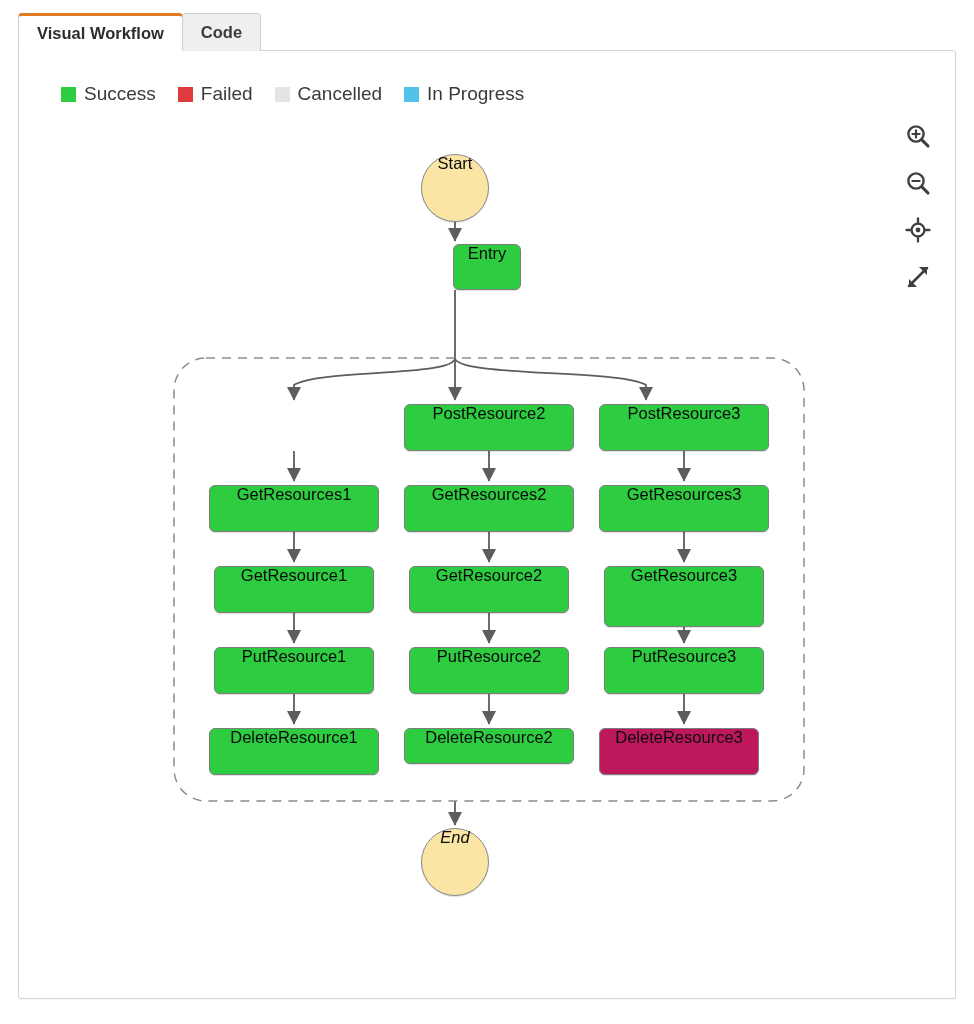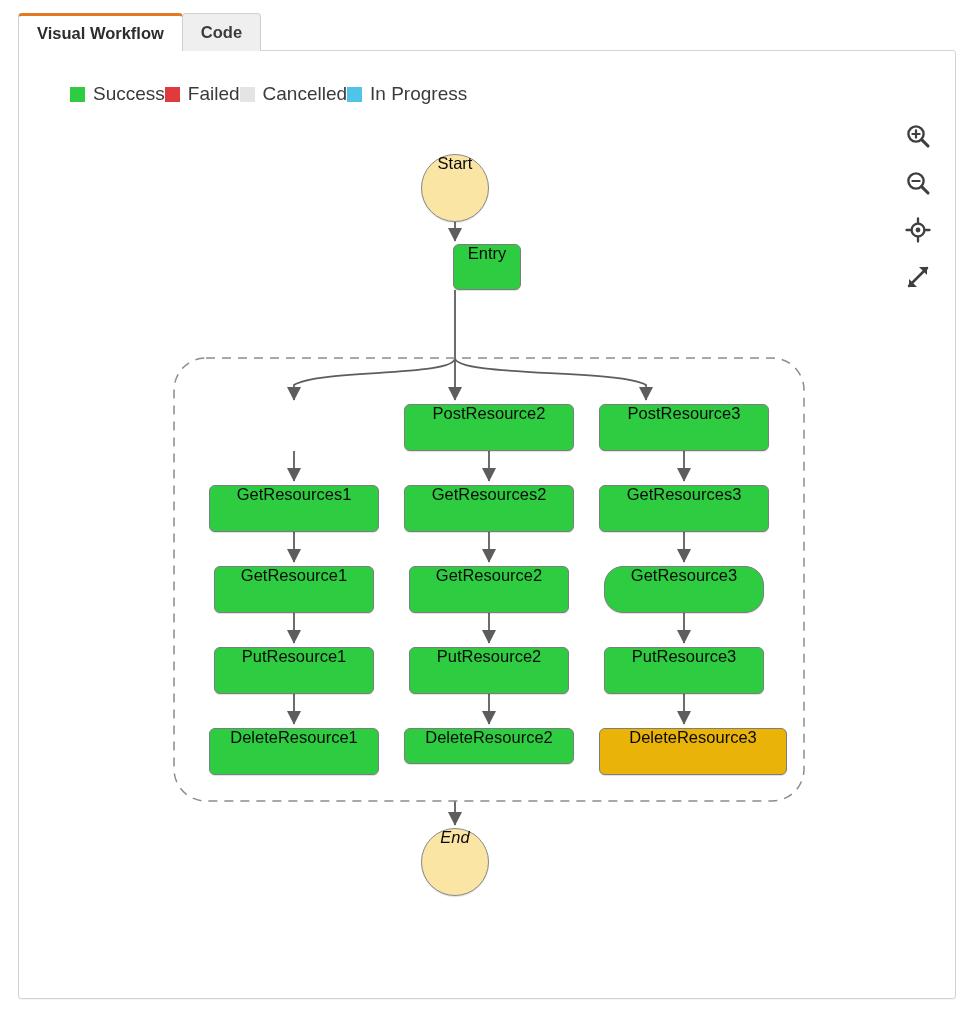--- a/index.html
+++ b/index.html
@@ -65,24 +65,25 @@
     background: #ffffff;
     border: 1px solid #d3d3d3;
     border-radius: 0 3px 3px 3px;
     box-shadow: 0 1px 1px rgba(0,0,0,0.04);
     overflow: hidden;
   }
 
   
   .legend {
     position: absolute;
-    left: 51px;
+    left: 42px;
     top: 32px;
     display: flex;
     align-items: center;
+    gap: 22px;
   }
   .legend-item {
     display: flex;
     align-items: center;
     gap: 8px;
     font-size: 19px;
     color: #3a3a3a;
     white-space: nowrap;
   }
   .legend-swatch {
@@ -290,41 +291,41 @@
       <div class="node task" style="left:580px;top:434px;width:170px;height:47px;background:#2ecc40;">
         <span>GetResources3</span>
       </div>
 
       <div class="node task" style="left:195px;top:515px;width:160px;height:47px;background:#2ecc40;">
         <span>GetResource1</span>
       </div>
       <div class="node task" style="left:390px;top:515px;width:160px;height:47px;background:#2ecc40;">
         <span>GetResource2</span>
       </div>
-      <div class="node task" style="left:585px;top:515px;width:160px;height:47px;background:#2ecc40;border-radius:19px;">
+      <div class="node task" style="left:585px;top:515px;width:160px;height:61px;background:#2ecc40;">
         <span>GetResource3</span>
       </div>
 
       <div class="node task" style="left:195px;top:596px;width:160px;height:47px;background:#2ecc40;">
         <span>PutResource1</span>
       </div>
       <div class="node task" style="left:390px;top:596px;width:160px;height:47px;background:#2ecc40;">
         <span>PutResource2</span>
       </div>
       <div class="node task" style="left:585px;top:596px;width:160px;height:47px;background:#2ecc40;">
         <span>PutResource3</span>
       </div>
 
       <div class="node task" style="left:190px;top:677px;width:170px;height:47px;background:#2ecc40;">
         <span>DeleteResource1</span>
       </div>
       <div class="node task" style="left:385px;top:677px;width:170px;height:36px;background:#2ecc40;">
         <span>DeleteResource2</span>
       </div>
-      <div class="node task" style="left:580px;top:677px;width:188px;height:47px;background:#eab308;">
+      <div class="node task" style="left:580px;top:677px;width:160px;height:47px;background:#be185d;">
         <span>DeleteResource3</span>
       </div>
 
       <div class="node terminal" style="left:402px;top:777px;width:68px;height:68px;background:#fae5a5;font-style:italic;">
         <span>End</span>
       </div>
 
     </div>
   </div>
 </div>

